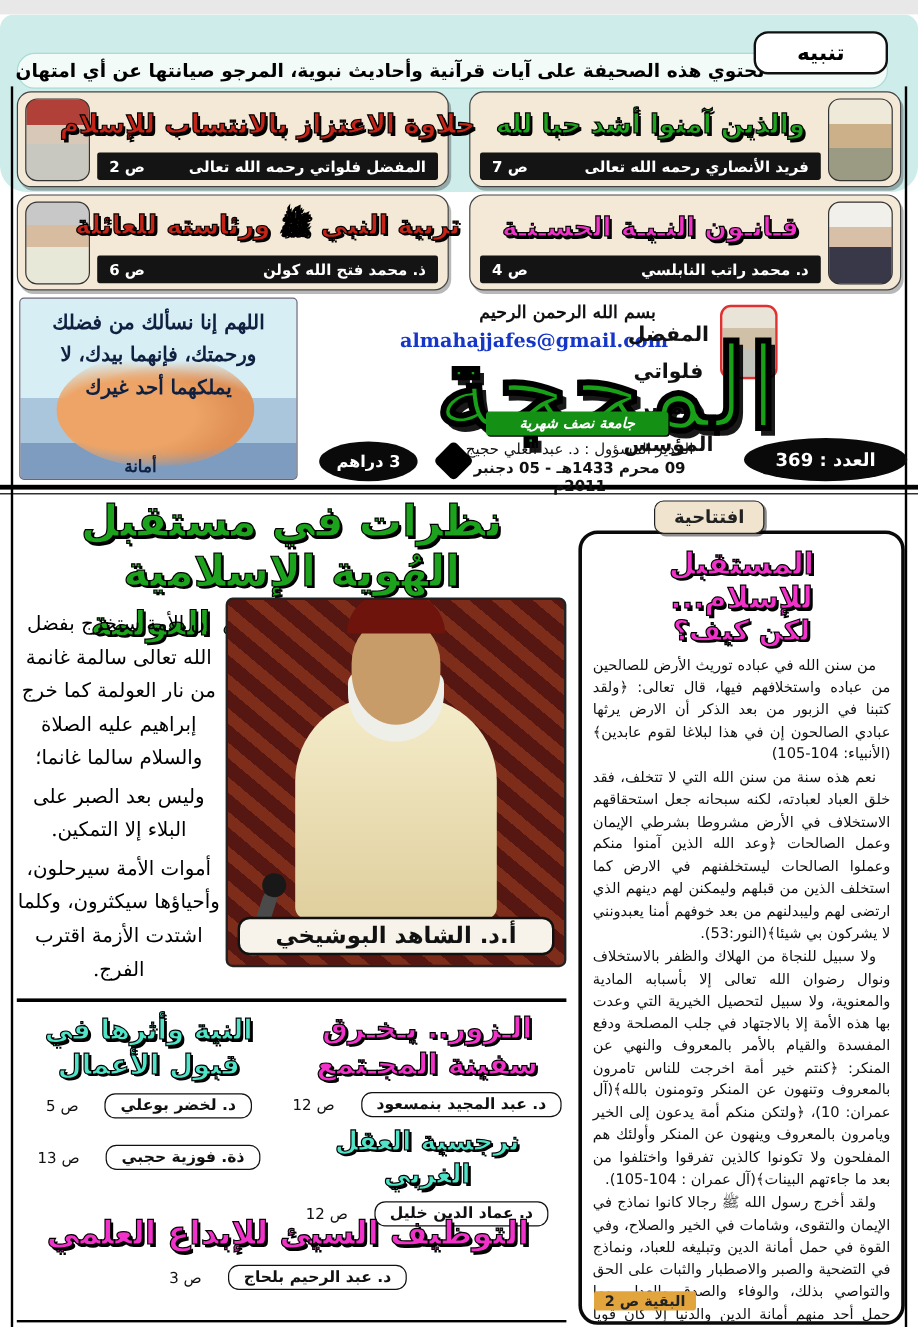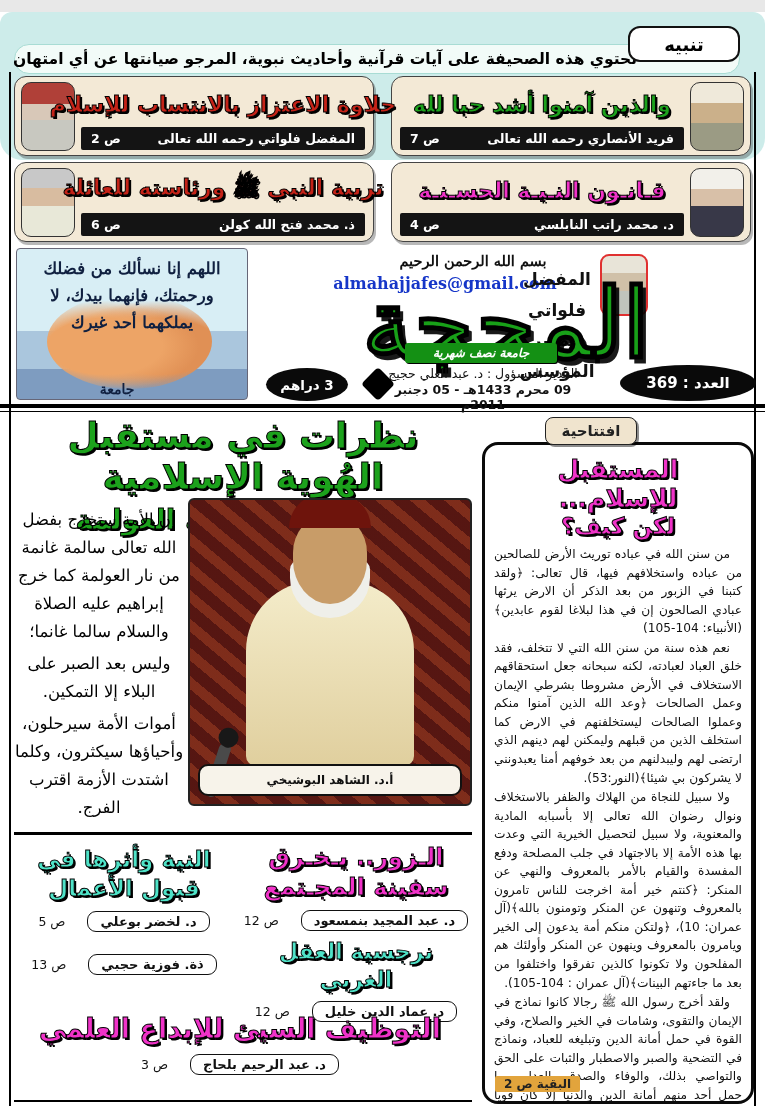--- a/index.html
+++ b/index.html
@@ -133,21 +133,21 @@
              border-radius:10px 10px 42px 42px; }
   .p-cap { position:absolute; bottom:276px; left:50%; transform:translateX(-50%);
            width:82px; height:34px; background:#6e140c; border-radius:42px 42px 0 0; }
   .p-mic { position:absolute; left:22px; bottom:6px; width:12px; height:56px;
            background:#4a4a4a; border-radius:6px; transform:rotate(18deg); }
   .p-mic:after { content:""; position:absolute; top:-16px; left:-4px; width:20px;
                  height:20px; background:#181818; border-radius:50%; }
   .caption { position:absolute; left:8px; right:8px; bottom:8px; height:32px;
              background:#f7f3ea; border:2px solid #111; border-radius:10px;
              display:flex; align-items:center; justify-content:center;
-             font-weight:bold; font-size:12px; color:#111; }
+             font-weight:bold; font-size:19px; color:#111; }
   .divider-mid { position:absolute; left:14px; top:820px; width:458px; height:3px; background:#000; }
   .divider-low { position:absolute; left:14px; top:1088px; width:458px; height:2px; background:#000; }
 
   
   .art { position:absolute; text-align:center; }
   .art .atitle { line-height:1.25; }
   .author-row { display:flex; align-items:center; justify-content:center;
                 gap:22px; margin-top:8px; }
   .author-box { border:1.5px solid #111; border-radius:9px; background:#fff;
                 padding:2px 12px; font-size:13px; font-weight:bold; color:#111;
@@ -224,21 +224,21 @@
     <div class="teaser-title tt-left ot c-red">تربية النبي ﷺ ورئاسته للعائلة</div>
     <div class="teaser-bar tb-left">
       <span>ذ. محمد فتح الله كولن</span>
       <span>ص 6</span>
     </div>
   </div>
 
   <div class="prayer">
     <div class="hands"></div>
     <div class="prayer-text">اللهم إنا نسألك من فضلك ورحمتك، فإنهما بيدك، لا يملكهما أحد غيرك</div>
-    <div class="prayer-amen">جامعة</div>
+    <div class="prayer-amen">أمانة</div>
   </div>
 
   <div class="bismillah">بسم الله الرحمن الرحيم</div>
   <div class="email">almahajjafes@gmail.com</div>
   <div class="founder-labels">
     <div>المفضل فلواتي</div>
     <div>المدير المؤسس</div>
   </div>
   <div class="founder-photo"></div>
   <div class="logo">المحجة</div>

